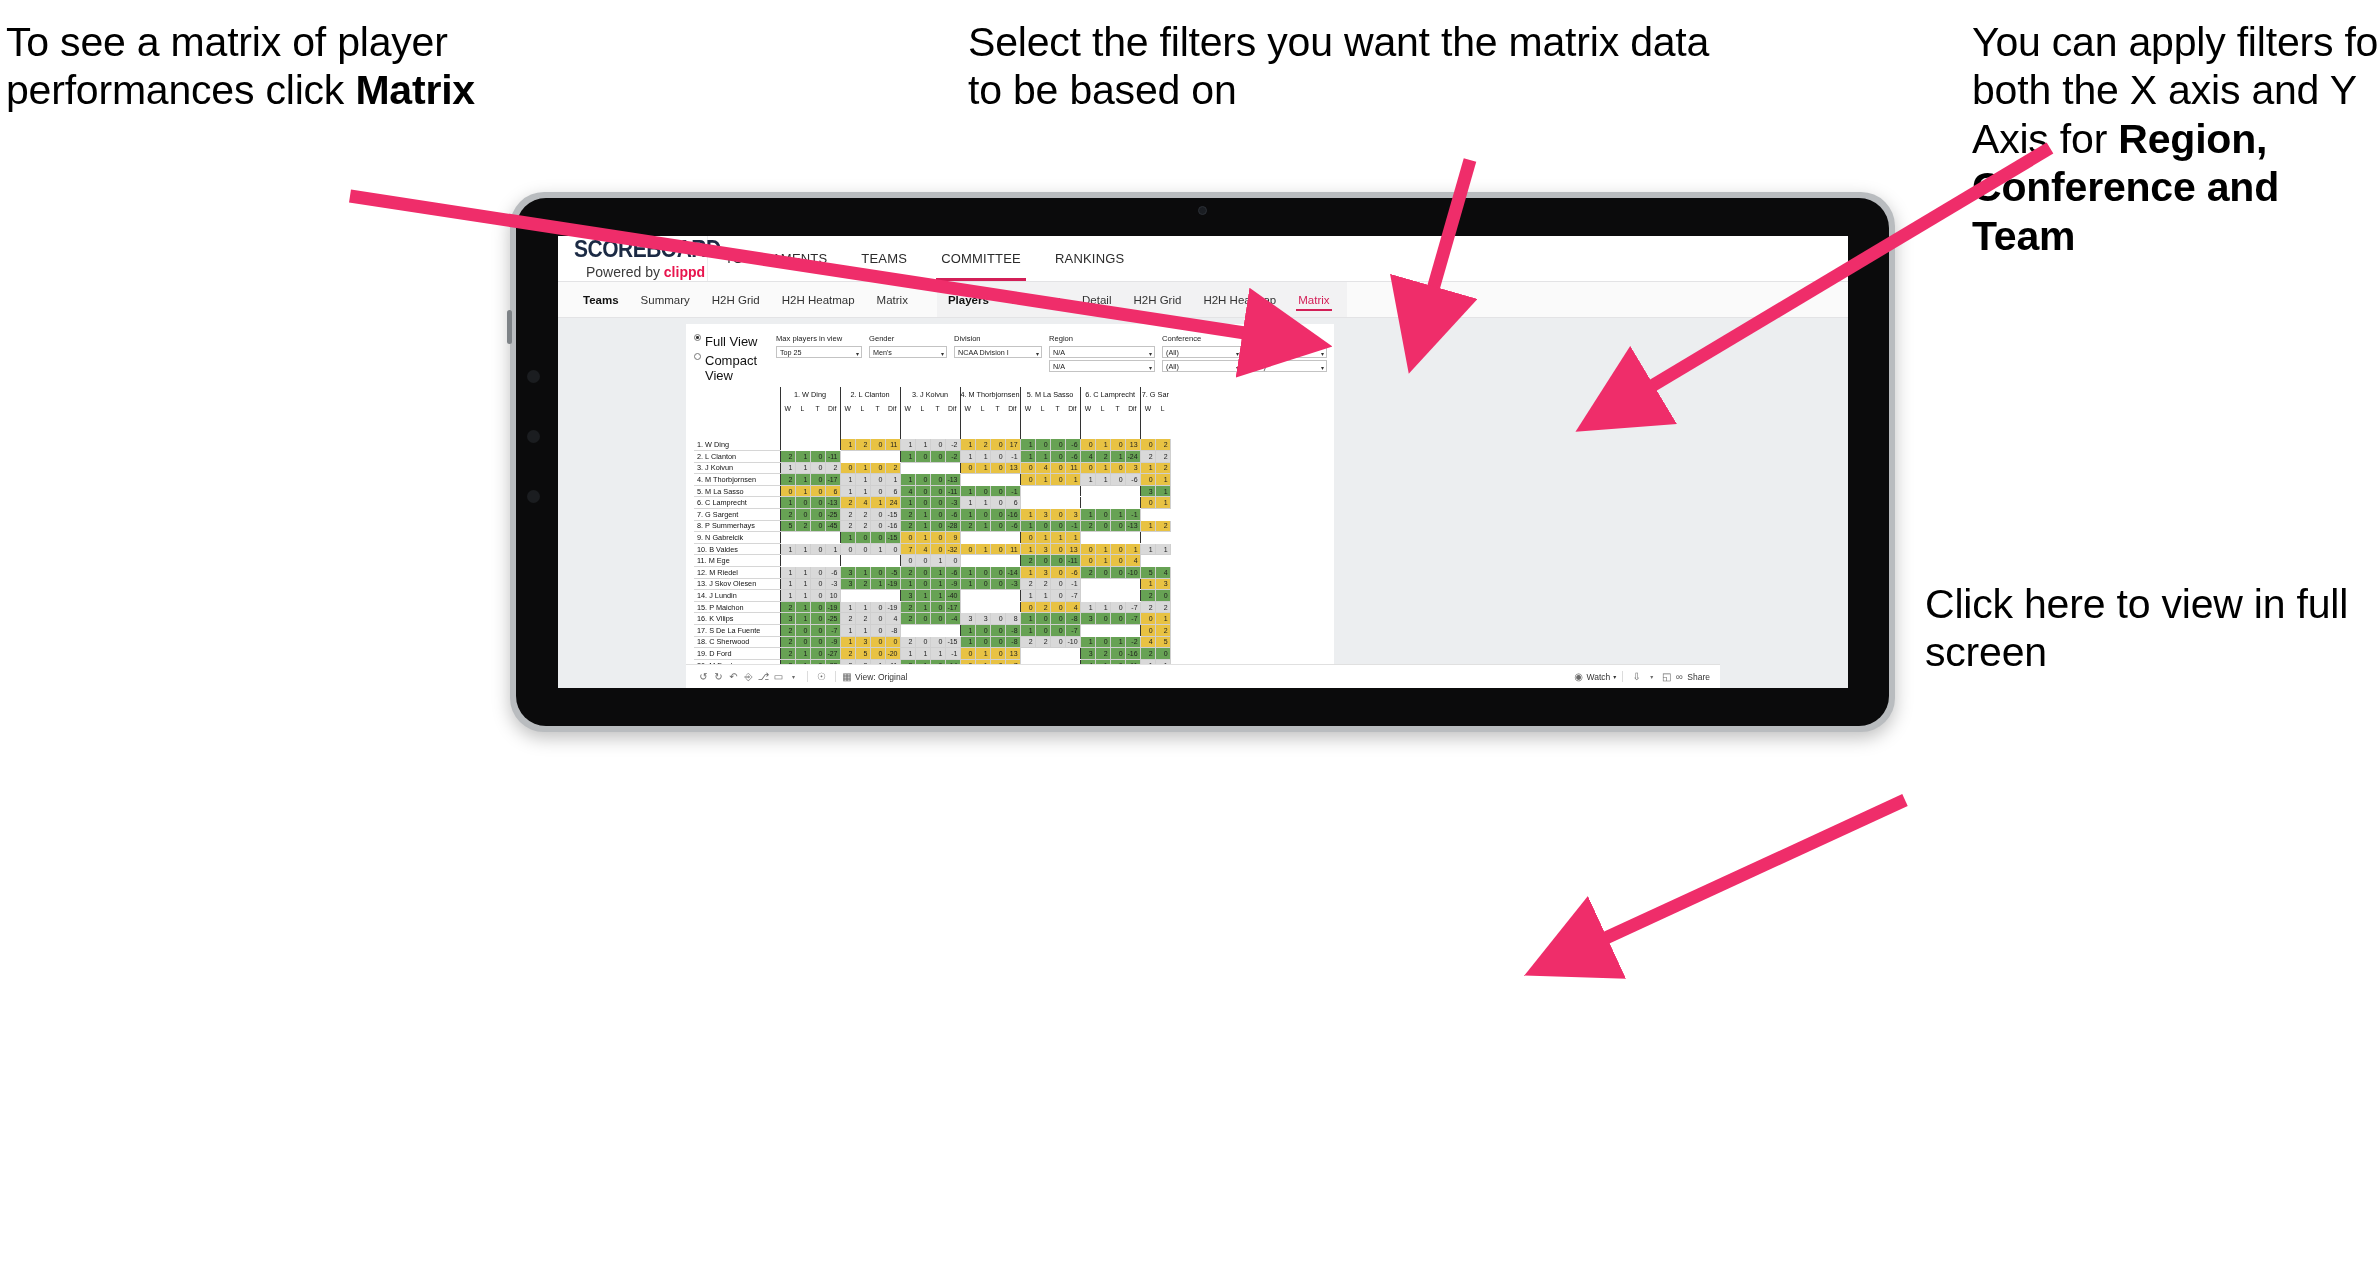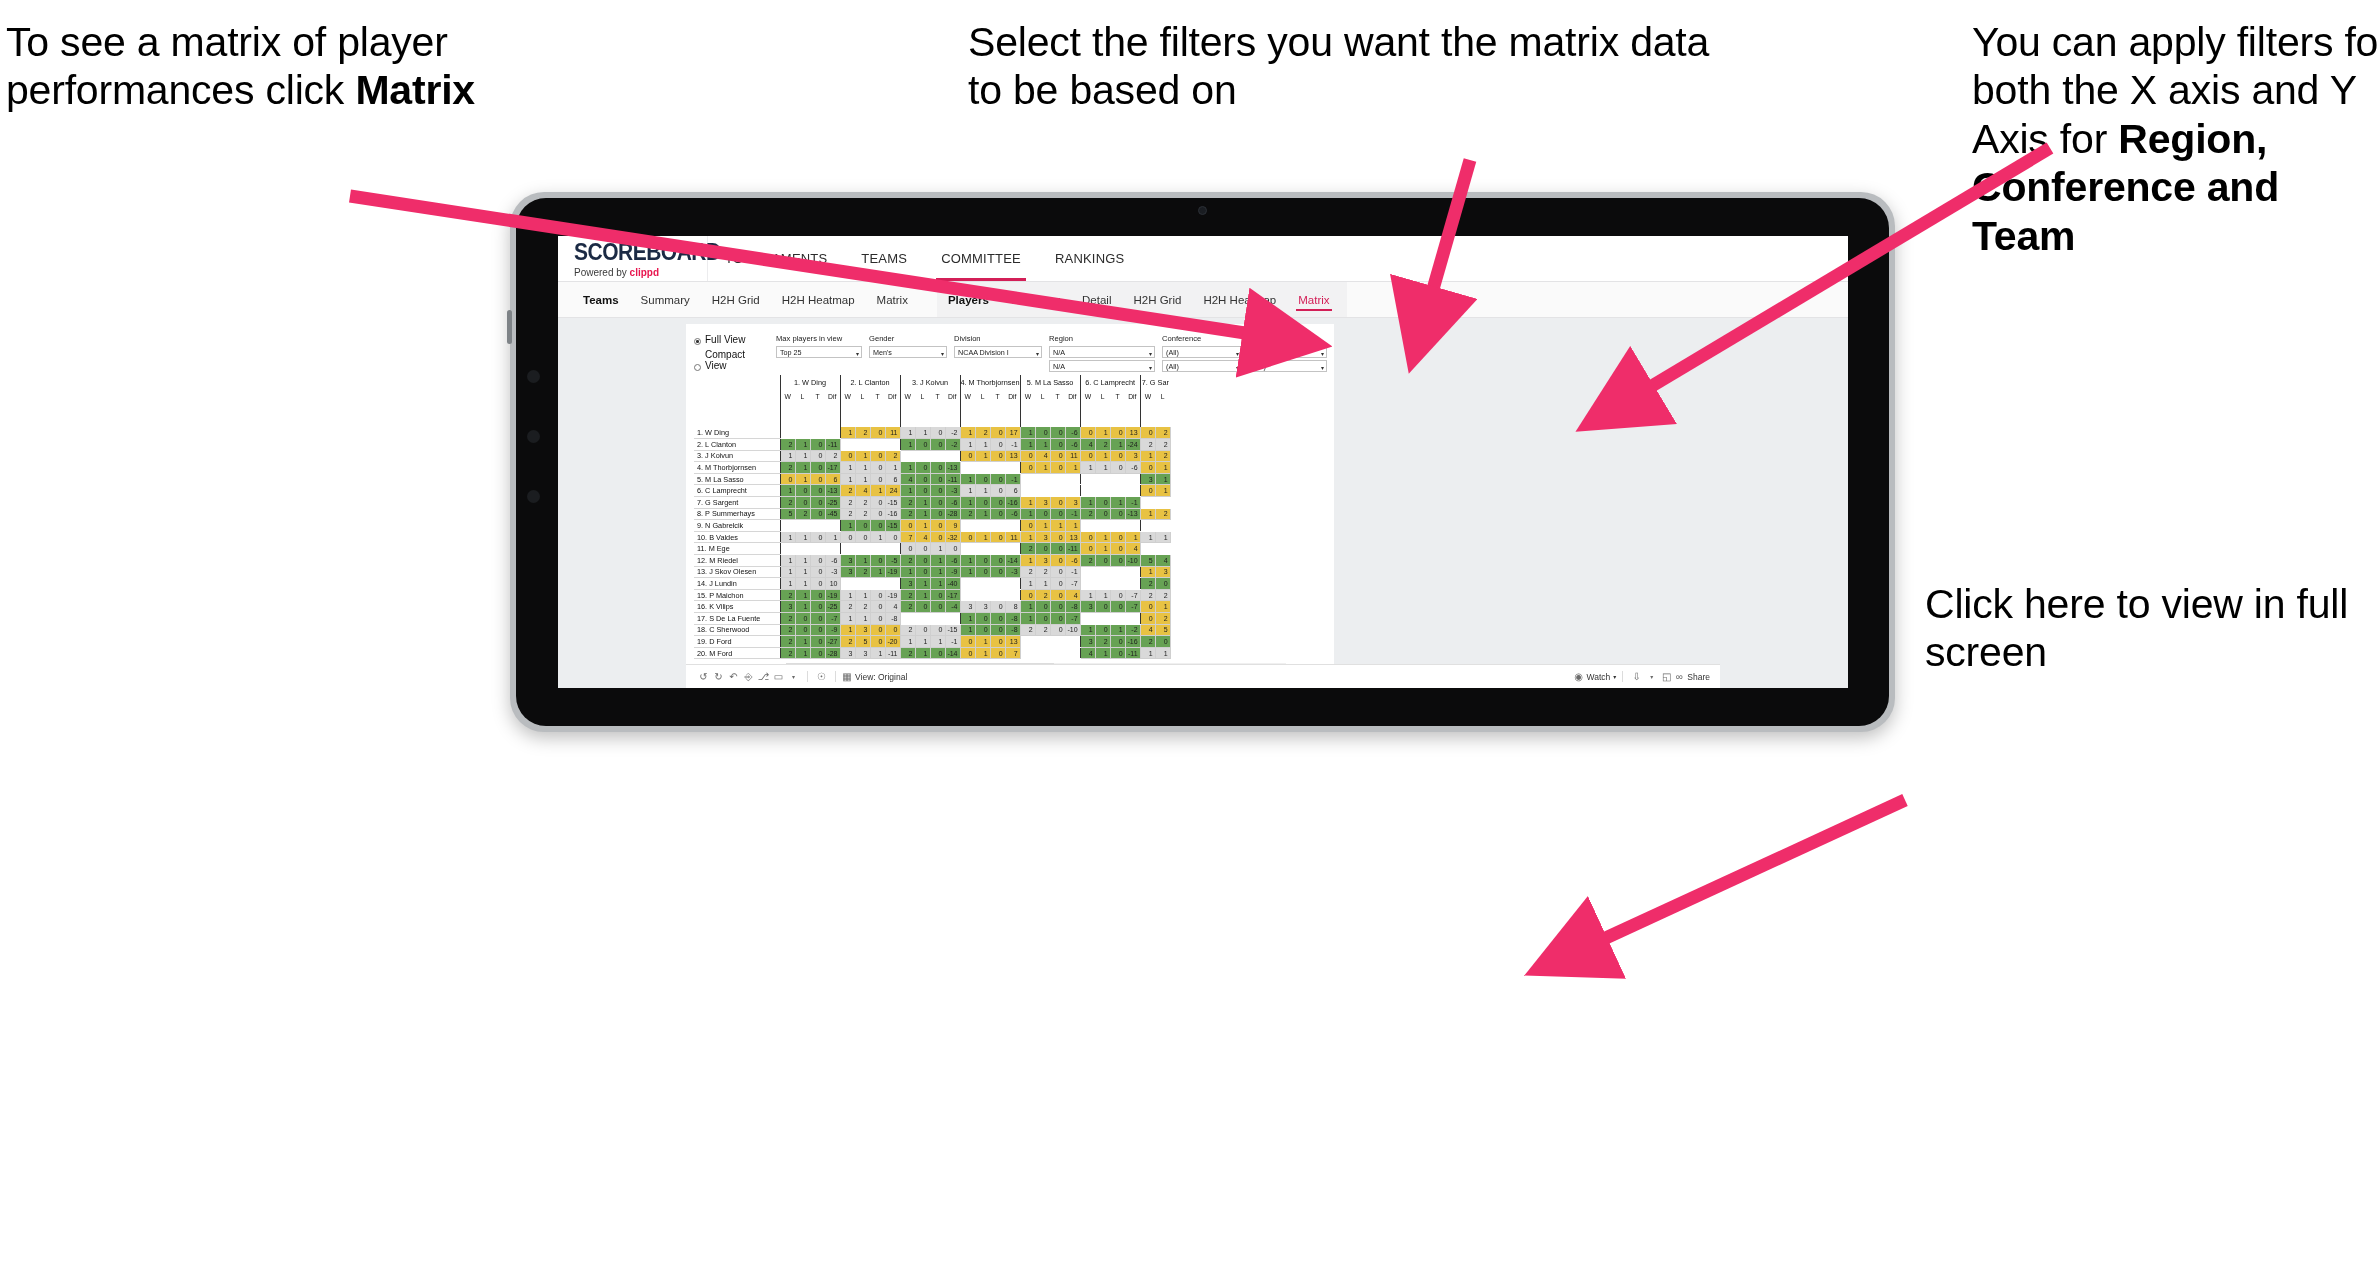--- a/index.html
+++ b/index.html
@@ -72,21 +72,21 @@
     height: 46px; background: #ffffff;
     border-bottom: 1px solid #e3e3e5;
     display: flex; align-items: stretch;
     position: relative;
   }
   .brand { width: 150px; display: flex; flex-direction: column; justify-content: center;
            padding-left: 16px; border-right: 1px solid #ececee; }
   .brand-name { font-size: 21px; font-weight: bold; letter-spacing: -0.5px;
                 color: #1b2a44; font-family: "Liberation Sans", sans-serif;
                 transform: scaleY(1.12); transform-origin: left center; }
-  .brand-sub { font-size: 10px; color: #3b3b3b; margin-top: 3px; }
+  .brand-sub { font-size: 14px; color: #3b3b3b; margin-top: 3px; margin-left: 12px; }
   .brand-sub .clippd { color: #e8154e; font-weight: bold; }
   .topnav { display: flex; align-items: center; }
   .topnav-item {
     font-size: 13px; color: #2b2b2b; padding: 0 17px;
     height: 100%; display: flex; align-items: center; position: relative;
     letter-spacing: .2px;
   }
   .topnav-item.active::after {
     content: ""; position: absolute; left: 12px; right: 12px; bottom: 0;
     height: 3px; background: #d31f57;
@@ -122,21 +122,21 @@
   .fcol { margin-right: 7px; }
   .fcol.viewtoggle { width: 74px; margin-right: 10px; }
   .flabel { font-size: 7.6px; color: #222; margin-bottom: 2.5px; white-space: nowrap; }
   .fselect {
     height: 12px; border: 1px solid #c3c3c3; background: #fff;
     display: flex; align-items: flex-end; justify-content: space-between;
     padding: 0 2px 0 3px; font-size: 7.2px; color: #1a1a1a;
     margin-bottom: 2.5px;
   }
   .fselect .caret { font-size: 6px; color: #333; }
-  .radio-row { display: flex; align-items: flex-end; gap: 4px; margin-bottom: 4px; font-size: 10px; color: #111; }
+  .radio-row { display: flex; align-items: flex-start; gap: 4px; margin-bottom: 4px; font-size: 13px; color: #111; }
   .radio {
     width: 7px; height: 7px; border-radius: 50%; border: 1px solid #777;
     background: #fff; position: relative; flex: none;
   }
   .radio.on::after {
     content: ""; position: absolute; left: 1.4px; top: 1.4px;
     width: 2.6px; height: 2.6px; border-radius: 50%; background: #333;
   }
   .w-top25 { width: 86px; } .w-gender { width: 78px; }
   .w-div { width: 88px; } .w-region { width: 106px; }

